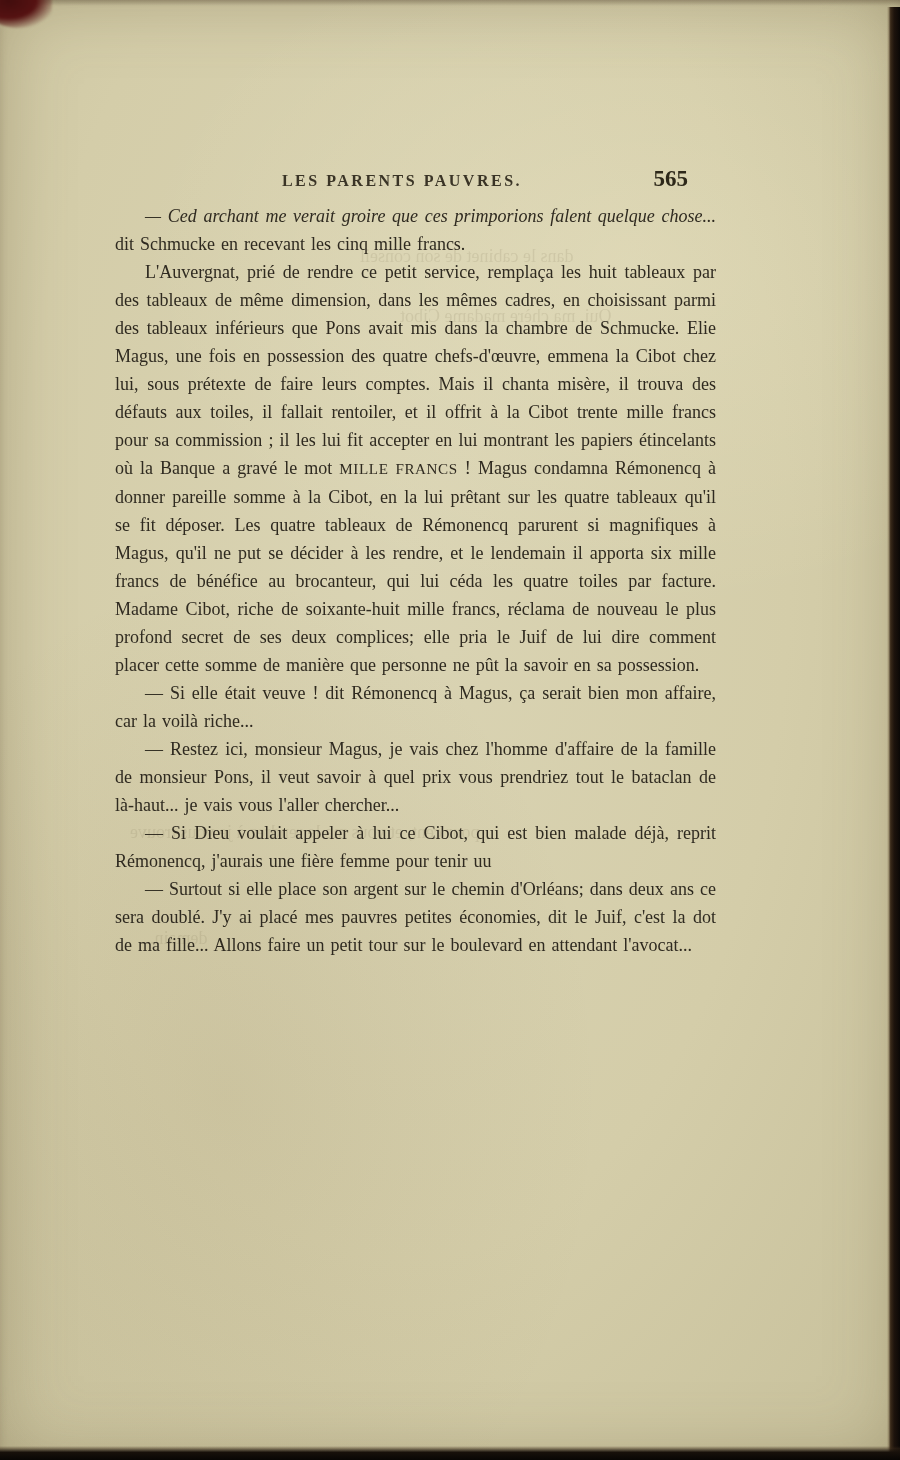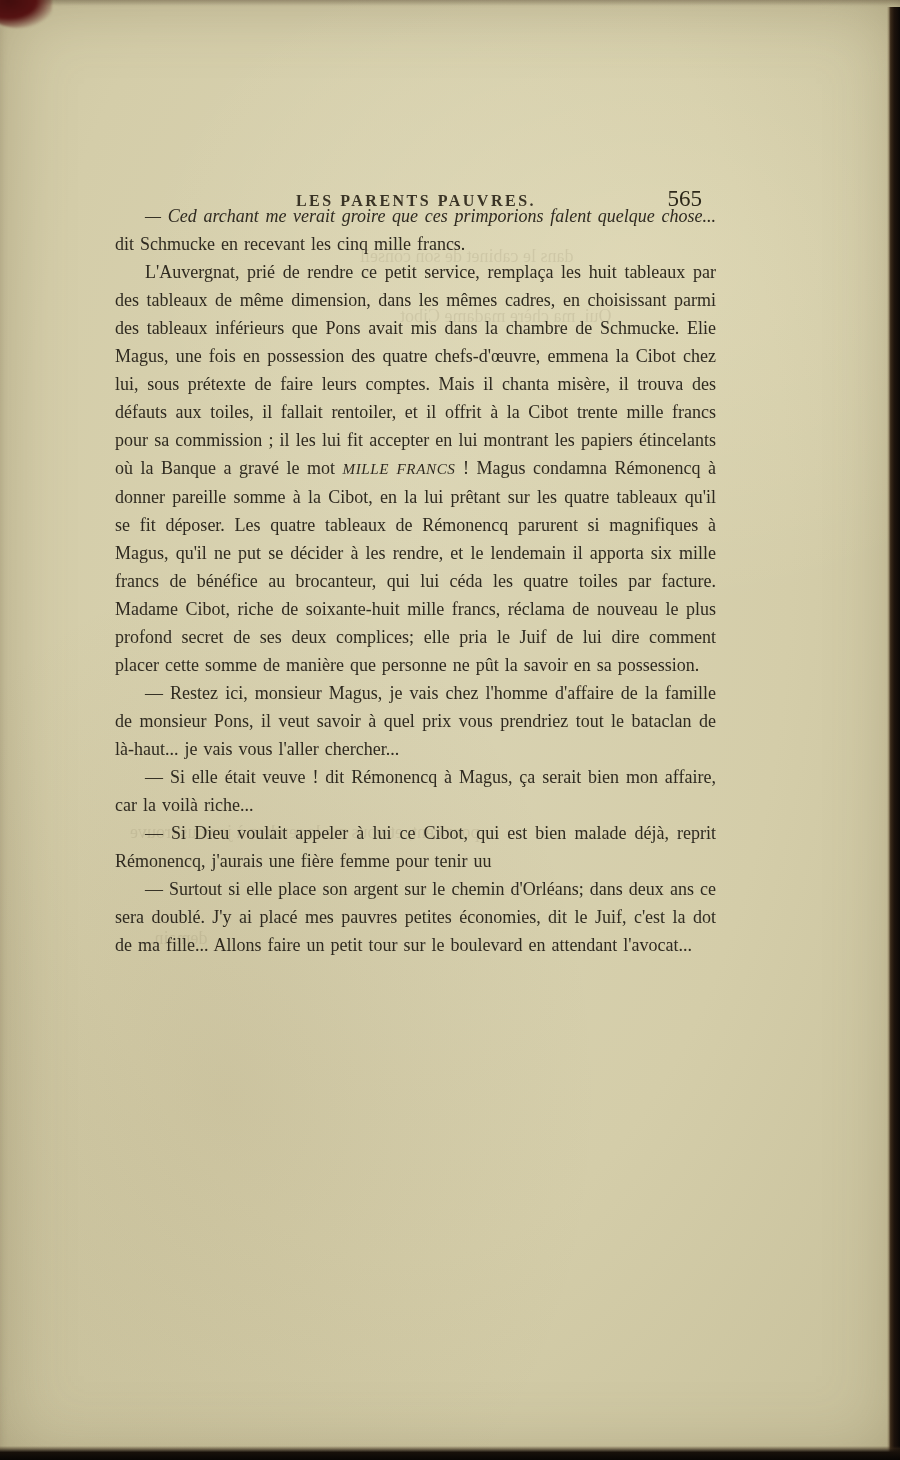--- a/index.html
+++ b/index.html
@@ -53,57 +53,57 @@
     opacity: 0.13;
     filter: blur(0.6px);
     font-size: 18px;
     white-space: nowrap;
     pointer-events: none;
   }
 
   
   .page-header {
     position: absolute;
-    left: 116px; top: 166px;
-    width: 600px; height: 32px; margin-top: 20px;
+    left: 102px; top: 166px;
+    width: 600px; height: 32px;
   }
   .running-title {
     position: absolute;
     left: 0; right: 0; top: 6px;
     text-align: center;
     font-size: 16px;
     letter-spacing: 2.5px;
     color: #3a3426;
     font-weight: 600;
   }
   .page-number {
     position: absolute;
     right: 14px; top: 0;
     font-size: 23px;
-    font-weight: 400;
+    font-weight: 700;
     color: #2d2819;
   }
 
   
   .text-block {
     position: absolute;
     left: 115px; top: 202px;
     width: 601px;
     font-size: 18px;
     line-height: 28px;
     text-align: justify;
     word-spacing: 1.5px;
     color: #2f2a20;
   }
   .text-block p {
     margin: 0;
     text-indent: 30px;
   }
   .seg.italic { font-style: italic; }
-  .seg.caps   { font-size: 0.84em; letter-spacing: 0.6px; font-style: italic; }
+  .seg.caps   { font-size: 0.84em; letter-spacing: 0.6px; }
 </style>
 </head>
 <body>
 
 <div class="page">
 
   <div class="ghost" style="left:360px; top:246px;">dans le cabinet de son conseil</div>
   <div class="ghost" style="left:400px; top:306px;">Oui, ma chère madame Cibot</div>
   <div class="ghost" style="left:130px; top:822px;">pour cent, et vous me le rendrez à je vous trouve</div>
   <div class="ghost" style="left:150px; top:928px;">demain.</div>
@@ -113,23 +113,23 @@
     <span class="page-number">565</span>
   </header>
 
   <main class="text-block">
     <p><span class="seg italic">— Ced archant me verait groire que ces primporions falent quelque chose...</span><span class="seg"> dit Schmucke en recevant les cinq mille francs.</span></p>
 
 
     <p><span class="seg">L'Auvergnat, prié de rendre ce petit service, remplaça les huit tableaux par des tableaux de même dimension, dans les mêmes cadres, en choisissant parmi des tableaux inférieurs que Pons avait mis dans la chambre de Schmucke. Elie Magus, une fois en possession des quatre chefs-d'œuvre, emmena la Cibot chez lui, sous prétexte de faire leurs comptes. Mais il chanta misère, il trouva des défauts aux toiles, il fallait rentoiler, et il offrit à la Cibot trente mille francs pour sa commission ; il les lui fit accepter en lui montrant les papiers étincelants où la Banque a gravé le mot </span><span class="seg caps">MILLE FRANCS</span><span class="seg"> ! Magus condamna Rémonencq à donner pareille somme à la Cibot, en la lui prêtant sur les quatre tableaux qu'il se fit déposer. Les quatre tableaux de Rémonencq parurent si magnifiques à Magus, qu'il ne put se décider à les rendre, et le lendemain il apporta six mille francs de bénéfice au brocanteur, qui lui céda les quatre toiles par facture. Madame Cibot, riche de soixante-huit mille francs, réclama de nouveau le plus profond secret de ses deux complices; elle pria le Juif de lui dire comment placer cette somme de manière que personne ne pût la savoir en sa possession.</span></p>
 
 
+    <p><span class="seg">— Si elle était veuve ! dit Rémonencq à Magus, ça serait bien mon affaire, car la voilà riche...</span></p>
+
     <p><span class="seg">— Restez ici, monsieur Magus, je vais chez l'homme d'affaire de la famille de monsieur Pons, il veut savoir à quel prix vous prendriez tout le bataclan de là-haut... je vais vous l'aller chercher...</span></p>
-
-    <p><span class="seg">— Si elle était veuve ! dit Rémonencq à Magus, ça serait bien mon affaire, car la voilà riche...</span></p>
 
     <p><span class="seg">— Si Dieu voulait appeler à lui ce Cibot, qui est bien malade déjà, reprit Rémonencq, j'aurais une fière femme pour tenir uu</span></p>
 
     <p><span class="seg">— Surtout si elle place son argent sur le chemin d'Orléans; dans deux ans ce sera doublé. J'y ai placé mes pauvres petites économies, dit le Juif, c'est la dot de ma fille... Allons faire un petit tour sur le boulevard en attendant l'avocat...</span></p>
   </main>
 
   <div class="edge-top-shadow"></div>
   <div class="corner-tl"></div>
   <div class="edge-right"></div>
   <div class="edge-bottom"></div>

